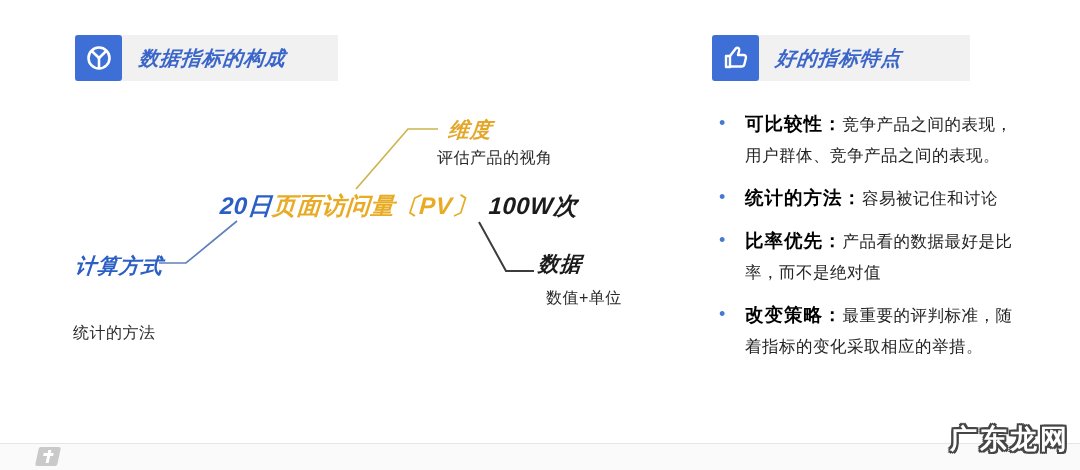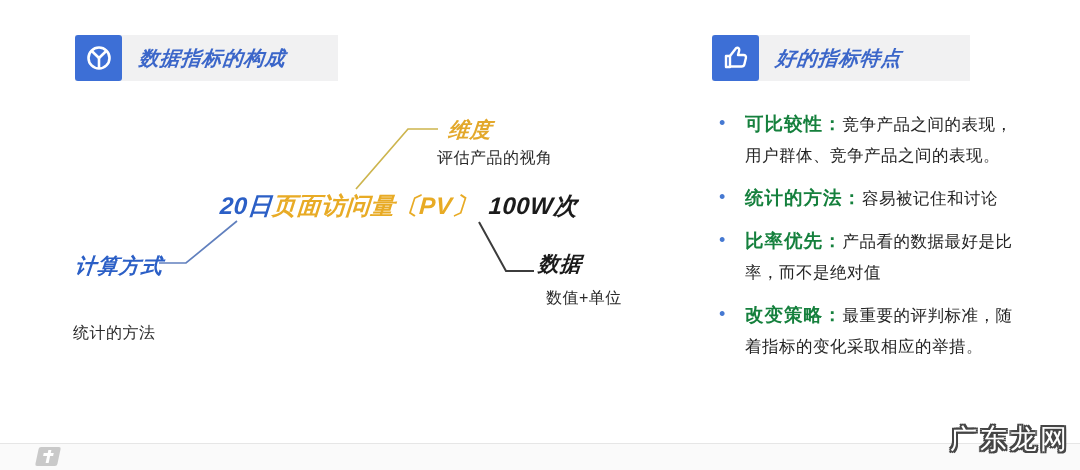--- a/index.html
+++ b/index.html
@@ -104,21 +104,21 @@
     color: #242424;
     letter-spacing: 0.5px;
   }
   .bullet-dot {
     position: absolute;
     left: 5px; top: 0;
     color: #4679d2;
     font-size: 18px;
   }
   .bullet-term {
-    color: #15803d;
+    color: #000000;
     font-size: 18.5px;
     font-weight: bold;
     letter-spacing: 1px;
   }
 
   
   .footer-strip {
     position: absolute;
     left: 0; top: 443px;
     width: 1080px; height: 27px;
@@ -131,21 +131,21 @@
     width: 22px; height: 19px;
     background: #c9c9c9;
     border-radius: 2px;
     transform: skewX(-12deg);
     display: flex; align-items: center; justify-content: center;
   }
   .watermark {
     position: absolute;
     right: 10px; top: 421px;
     font-size: 27px;
-    font-weight: normal;
+    font-weight: bold;
     color: #ffffff;
     letter-spacing: 3px;
     white-space: nowrap;
     text-shadow:
       -2px -2px 0 #454545,  2px -2px 0 #454545,
       -2px  2px 0 #454545,  2px  2px 0 #454545,
       -2px  0   0 #454545,  2px  0   0 #454545,
        0   -2px 0 #454545,  0    2px 0 #454545;
   }
 </style>

